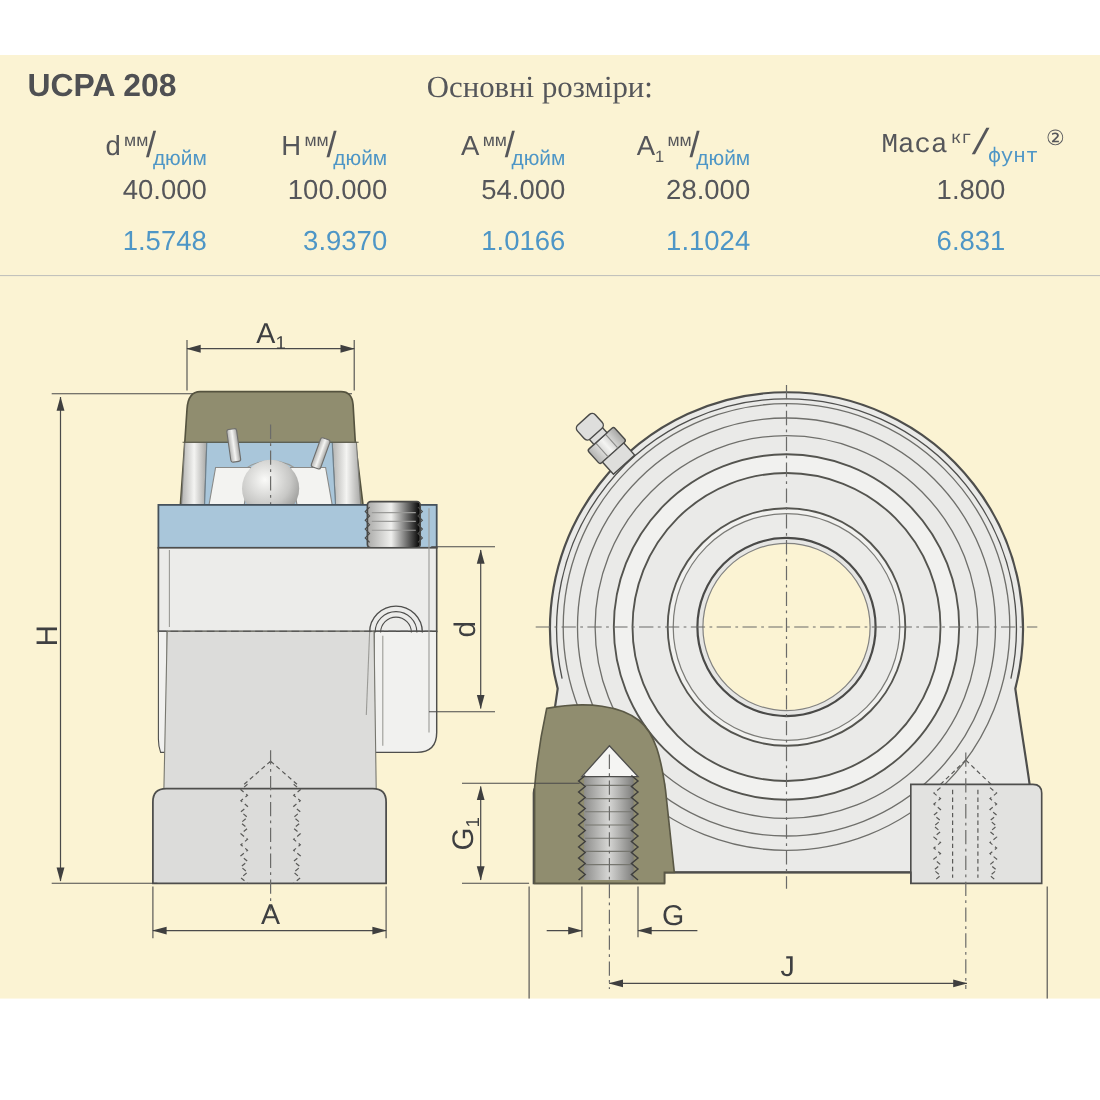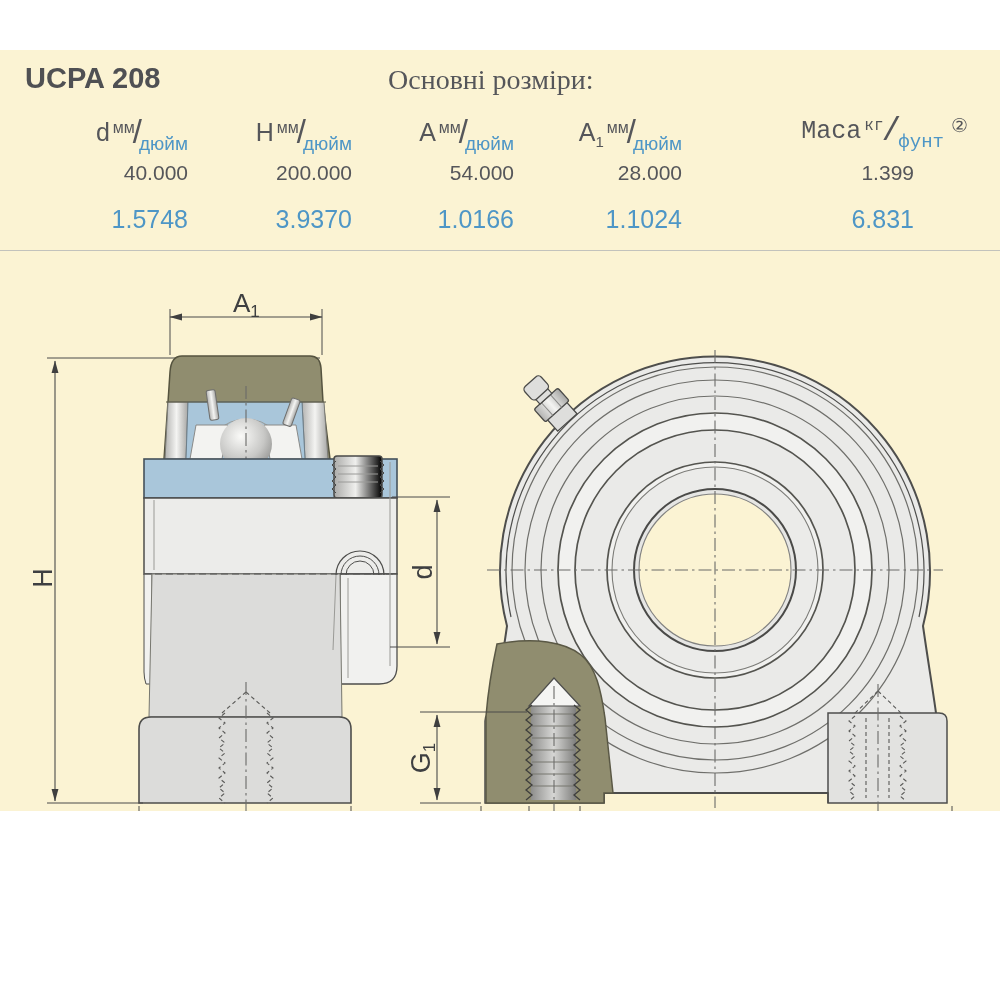--- a/index.html
+++ b/index.html
@@ -1,24 +1,24 @@
 <!DOCTYPE html>
 <html><head>
 <meta charset="utf-8">
 <style>
   html,body{margin:0;padding:0;background:#ffffff;}
-  .page{position:relative;width:1000px;height:811px;background:#ffffff;overflow:hidden;
+  .page{position:relative;width:1000px;height:908px;background:#ffffff;overflow:hidden;
         font-family:"Liberation Sans", sans-serif;}
   .cream{position:absolute;left:0;top:50px;width:1000px;height:898px;background:#FBF3D3;}
   .separator{position:absolute;left:0;top:250px;width:1000px;height:0;border-top:1px solid #C2C2BC;}
   .abs{position:absolute;white-space:nowrap;}
   .product-code{left:25px;top:62px;font-size:29px;font-weight:bold;color:#4F5053;}
   .section-title{left:388px;top:64px;font-size:28px;color:#55565A;font-family:Liberation Serif, serif;}
   .hdr{top:116px;font-size:25px;color:#55565A;line-height:28px;}
-  .valmm{top:160px;font-size:21px;color:#55565A;line-height:26px;}
+  .valmm{top:160px;font-size:25px;color:#55565A;line-height:26px;}
   .valin{top:206px;font-size:25px;color:#4E96C6;line-height:26px;text-align:center;}
   .c0{right:812px;} .c1{right:648px;} .c2{right:486px;} .c3{right:318px;} .c4{right:86px;}
   .h4{right:32px;font-family:Liberation Mono, monospace;}
   .u-sub{font-size:15px;position:relative;top:6px;}
   .u-top{font-size:16px;position:relative;top:-8px;margin-left:3px;}
   .u-slash{font-size:33px;position:relative;top:2px;margin-left:-2px;margin-right:-3px;color:#55565A;font-weight:400;}
   .u-bot{font-size:19px;position:relative;top:9px;color:#4E96C6;}
   .u-note{font-size:19px;position:relative;top:-6px;margin-left:7px;color:#55565A;}
   svg text{font-family:"Liberation Sans", sans-serif;fill:#3E3F41;}
   .dim{stroke:#4a4a4a;stroke-width:1.1;fill:none;marker-start:url(#dimArrow);marker-end:url(#dimArrow);}
@@ -40,24 +40,24 @@
   <div class="abs product-code">UCPA 208</div>
   <div class="abs section-title">Основні розміри:</div>
 
   <div class="abs hdr c0"><span>d</span><span class="u-sub"></span><span class="u-top">мм</span><span class="u-slash">/</span><span class="u-bot">дюйм</span></div>
   <div class="abs hdr c1"><span>H</span><span class="u-sub"></span><span class="u-top">мм</span><span class="u-slash">/</span><span class="u-bot">дюйм</span></div>
   <div class="abs hdr c2"><span>A</span><span class="u-sub"></span><span class="u-top">мм</span><span class="u-slash">/</span><span class="u-bot">дюйм</span></div>
   <div class="abs hdr c3"><span>A</span><span class="u-sub">1</span><span class="u-top">мм</span><span class="u-slash">/</span><span class="u-bot">дюйм</span></div>
   <div class="abs hdr h4"><span>Маса</span><span class="u-top">кг</span><span class="u-slash">/</span><span class="u-bot">фунт</span><span class="u-note">②</span></div>
 
   <div class="abs valmm c0">40.000</div>
-  <div class="abs valmm c1">200.000</div>
+  <div class="abs valmm c1">100.000</div>
   <div class="abs valmm c2">54.000</div>
   <div class="abs valmm c3">28.000</div>
-  <div class="abs valmm c4">1.399</div>
+  <div class="abs valmm c4">1.800</div>
 
   <div class="abs valin c0">1.5748</div>
   <div class="abs valin c1">3.9370</div>
   <div class="abs valin c2">1.0166</div>
   <div class="abs valin c3">1.1024</div>
   <div class="abs valin c4">6.831</div>
 
   <svg style="position:absolute;left:0;top:250px;" width="1000" height="700" viewBox="0 250 1000 700" xmlns="http://www.w3.org/2000/svg">
     <defs>
       <marker id="dimArrow" viewBox="0 0 12 8" refX="11.5" refY="4" markerWidth="13" markerHeight="9" orient="auto-start-reverse" markerUnits="userSpaceOnUse">

